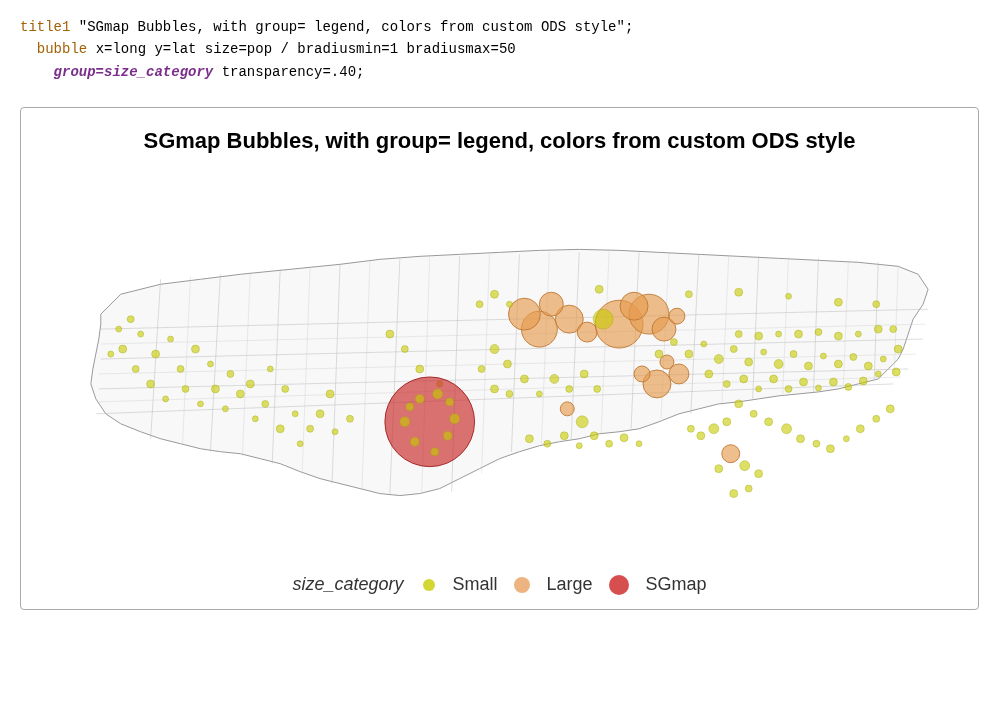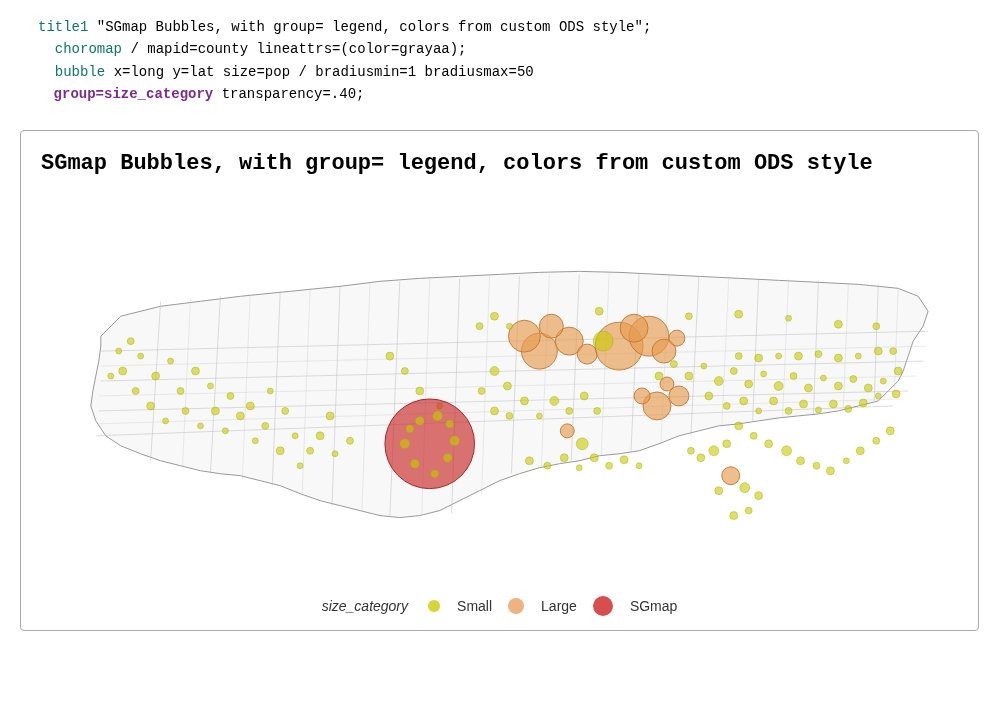--- a/index.html
+++ b/index.html
@@ -14,39 +14,39 @@
       font-size: 14px;
       line-height: 1.6;
       margin-bottom: 24px;
     }
 
     .code-line {
       display: block;
       white-space: pre;
     }
 
-    .kw-blue { color: #0f766e; font-weight: normal; margin-left: 18px; }
-    .kw-purple { color: #7B2D8B; font-weight: bold; }
+    .kw-blue { color: #a16207; font-weight: normal; }
+    .kw-purple { color: #7B2D8B; font-weight: bold; font-style: italic; }
     .kw-black { color: #000000; }
 
     .chart-container {
       border: 1px solid #aaa;
       border-radius: 4px;
       padding: 20px 20px 14px 20px;
       background: #fff;
       max-width: 960px;
     }
 
     .chart-title {
-      font-family: Liberation Mono, monospace;
+      font-family: Liberation Sans, sans-serif;
       font-size: 22px;
       font-weight: bold;
       color: #000;
       margin-bottom: 10px;
-      text-align: left;
+      text-align: center;
     }
 
     .map-area {
       position: relative;
       width: 100%;
       height: 400px;
       overflow: hidden;
     }
 
     .map-svg {
@@ -54,21 +54,21 @@
       height: 100%;
     }
 
     .legend {
       display: flex;
       align-items: center;
       justify-content: center;
       gap: 16px;
       margin-top: 10px;
       font-family: Arial, sans-serif;
-      font-size: 14px;
+      font-size: 18px;
       color: #333;
     }
 
     .legend-label {
       font-style: italic;
       margin-right: 4px;
     }
 
     .legend-item {
       display: flex;
@@ -79,21 +79,20 @@
     .legend-circle {
       border-radius: 50%;
       display: inline-block;
     }
   </style>
 </head>
 <body>
 
 <div class="code-block">
   <span class="code-line"><span class="kw-blue">title1 </span><span class="kw-black">"SGmap Bubbles, with group= legend, colors from custom ODS style";</span></span>
-  <span class="code-line"><span class="kw-black">  </span><span class="kw-blue">choromap</span><span class="kw-black"> / mapid=county lineattrs=(color=grayaa);</span></span>
   <span class="code-line"><span class="kw-black">  </span><span class="kw-blue">bubble</span><span class="kw-black"> x=long y=lat size=pop / bradiusmin=1 bradiusmax=50</span></span>
   <span class="code-line"><span class="kw-black">    </span><span class="kw-purple">group=size_category</span><span class="kw-black"> transparency=.40;</span></span>
 </div>
 
 <div class="chart-container">
   <div class="chart-title">SGmap Bubbles, with group= legend, colors from custom ODS style</div>
 
   <div class="map-area">
     <svg class="map-svg" viewBox="0 0 920 380" xmlns="http://www.w3.org/2000/svg">
 

